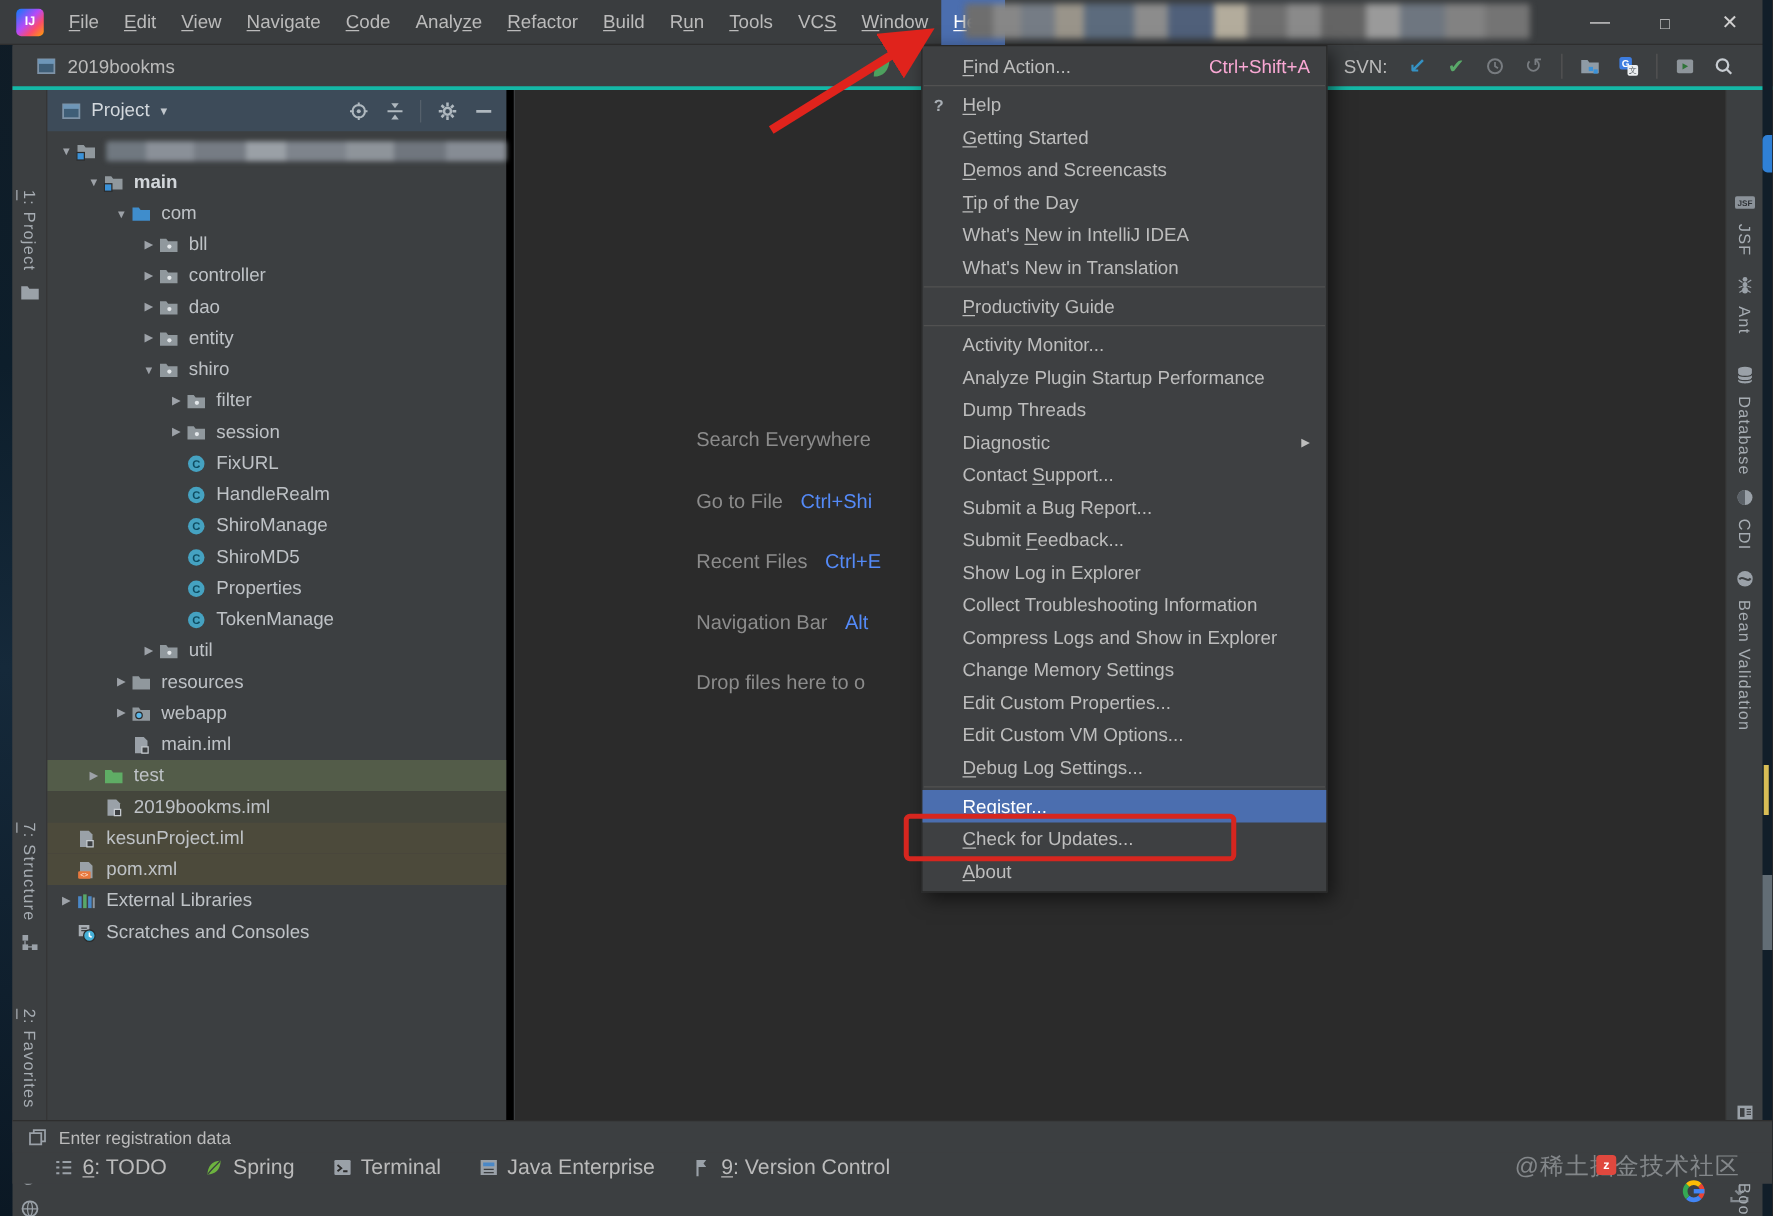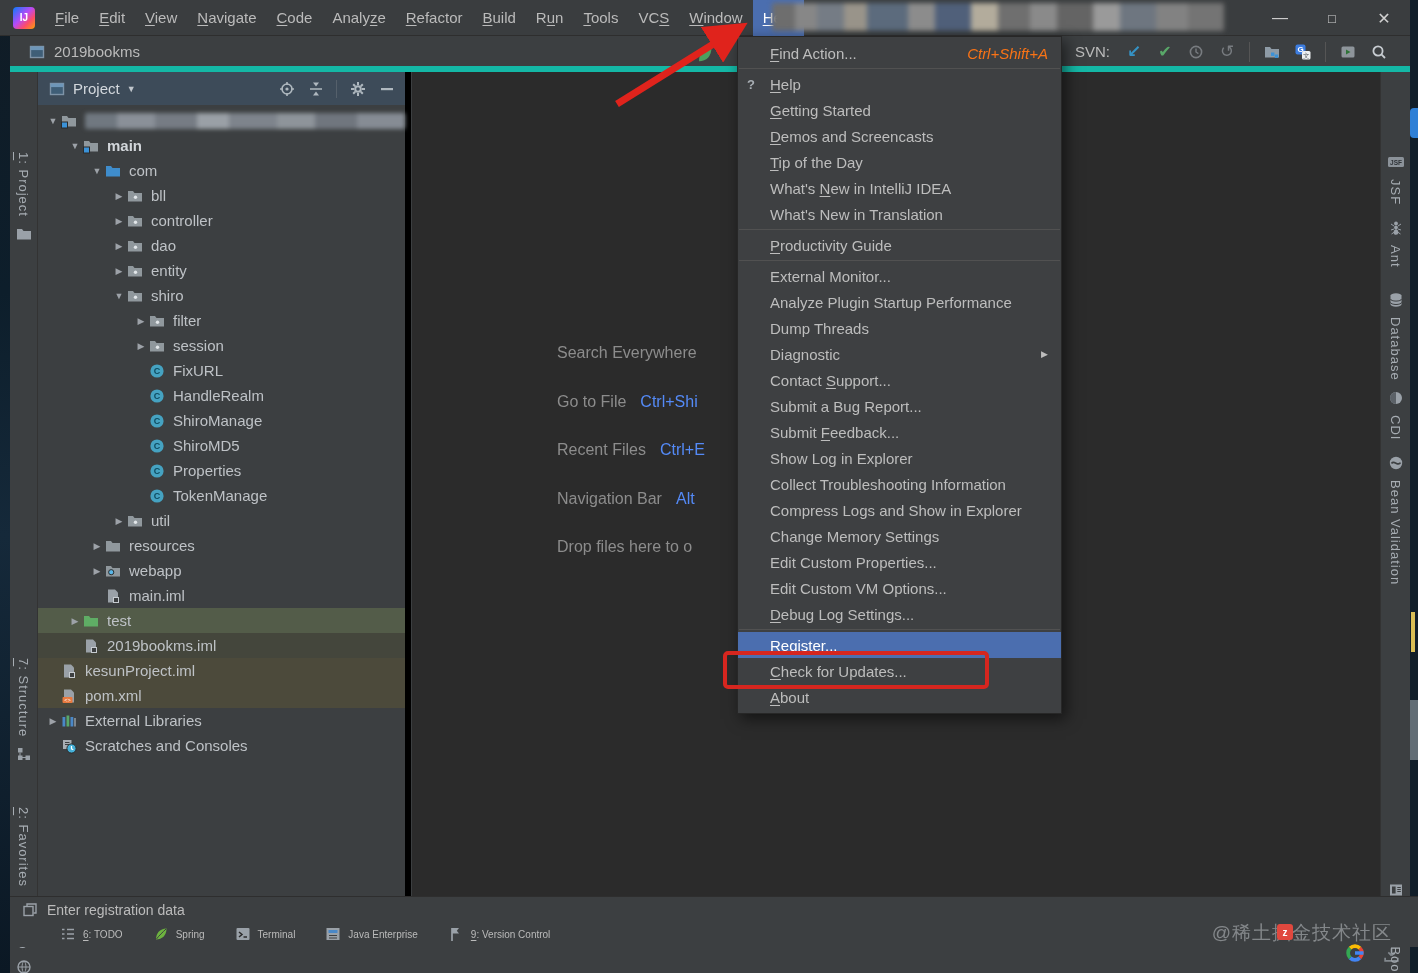--- a/index.html
+++ b/index.html
@@ -24,21 +24,21 @@
     color:#fff;font-size:10px;font-weight:bold;}
   .menu-item{padding:0 10px;height:36px;line-height:36px;font-size:15px;color:#BBBBBB;cursor:default;}
   .menu-item.active{background:#4B6EAF;color:#FFFFFF;}
   .title-censor{position:absolute;left:772px;top:3px;width:452px;height:28px;filter:blur(2.5px);border-radius:2px;
     background:linear-gradient(90deg,#6E6E6E 0 5%,#878787 5% 10%,#757C85 10% 16%,#99948A 16% 21%,#5C6B7D 21% 30%,#8C8C8C 30% 36%,#50607A 36% 44%,#B3AC9C 44% 50%,#6F6F6F 50% 57%,#8A8A8A 57% 63%,#646464 63% 71%,#9A9A9A 71% 77%,#6E7680 77% 85%,#828282 85% 92%,#747474 92% 100%);}
   .win-btns{position:absolute;right:8px;top:0;height:36px;display:flex;}
   .win-btn{width:52px;height:36px;display:flex;align-items:center;justify-content:center;color:#D0D0D0;font-size:16px;}
 
   
   .toolbar2{position:absolute;left:10px;top:37px;width:1408px;height:35px;background:#3C3F41;
-    display:flex;align-items:center;border-bottom:6px solid #14b8a6;}
+    display:flex;align-items:center;border-bottom:3px solid #14b8a6;}
   .breadcrumb{display:flex;align-items:center;margin-left:18px;font-size:15px;color:#BBBBBB;gap:8px;}
   .tb-right{margin-left:auto;display:flex;align-items:center;gap:13px;padding-right:30px;}
   .tb-sep{width:1px;height:20px;background:#555;}
   .tb-ic{width:18px;height:18px;display:inline-flex;align-items:center;justify-content:center;font-size:16px;}
   .svn-label{font-size:15px;color:#BBBBBB;margin-right:2px;}
   .green-sprout{position:absolute;left:694px;top:44px;width:20px;height:22px;}
 
   
   .stripe-l{position:absolute;left:10px;top:72px;width:28px;height:848px;background:#3C3F41;border-right:1px solid #333;}
   .stripe-r{position:absolute;left:1380px;top:72px;width:30px;height:848px;background:#3C3F41;border-left:1px solid #333;}
@@ -70,29 +70,29 @@
   .editor{position:absolute;left:412px;top:72px;width:968px;height:848px;background:#2B2B2B;}
   .hint{position:absolute;left:145px;font-size:16px;color:#8C8C8C;white-space:nowrap;}
   .hint .sc{color:#548AF7;margin-left:14px;}
 
   
   .helpmenu{position:absolute;left:737px;top:36px;width:325px;background:#3E4042;border:1px solid #272727;
     box-shadow:4px 5px 14px rgba(0,0,0,.55);padding:3px 0;z-index:20;}
   .mi{height:26px;display:flex;align-items:center;padding:0 13px 0 9px;font-size:15px;color:#BDBDBD;cursor:default;}
   .mi .ic{width:23px;flex:0 0 23px;font-size:13px;color:#A8AEB4;font-weight:bold;}
   .mi .lbl{flex:1;}
-  .mi .sc{color:#f97316;font-style:italic;}
+  .mi .sc{color:#f9a8d4;}
   .mi .sub{font-size:9px;color:#BDBDBD;}
   .mi.selected{background:#4B6EAF;color:#FFFFFF;}
   .msep{height:1px;background:#515151;margin:2px 1px;}
   u{text-underline-offset:2px;}
 
   
   .bottombar{position:absolute;left:10px;top:920px;width:1408px;height:27px;background:#3C3F41;border-top:1px solid #2e2e2e;
-    display:flex;align-items:center;gap:30px;padding-left:50px;font-size:10px;color:#BBBBBB;}
+    display:flex;align-items:center;gap:30px;padding-left:33px;font-size:17px;color:#BBBBBB;}
   .bb-item{display:flex;align-items:center;gap:7px;}
   .bb-ic{width:16px;height:16px;display:inline-flex;}
   .statusbar{position:absolute;left:10px;top:896px;width:1408px;height:26px;background:#3C3F41;border-top:1px solid #2e2e2e;
     display:flex;align-items:center;padding-left:12px;gap:9px;font-size:14px;color:#BBBBBB;}
 
   
   .anno-arrow{position:absolute;left:0;top:0;z-index:30;pointer-events:none;}
   .red-box{position:absolute;left:723px;top:651px;width:266px;height:38px;border:4px solid #D6261F;border-radius:5px;z-index:31;}
   .watermark{position:absolute;top:920px;right:26px;z-index:40;font-size:19px;color:rgba(198,201,206,.52);letter-spacing:1px;}
   .wm-badge{position:absolute;left:1277px;top:924px;width:16px;height:16px;background:#E0483E;border-radius:3px;z-index:41;
@@ -652,21 +652,21 @@
         <span class="lbl">What's New in Translation</span>
       </div>
       <div class="msep"></div>
       <div class="mi">
         <span class="ic"></span>
         <span class="lbl"><u>P</u>roductivity Guide</span>
       </div>
       <div class="msep"></div>
       <div class="mi">
         <span class="ic"></span>
-        <span class="lbl">External Monitor...</span>
+        <span class="lbl">Activity Monitor...</span>
       </div>
       <div class="mi">
         <span class="ic"></span>
         <span class="lbl">Analyze Plugin Startup Performance</span>
       </div>
       <div class="mi">
         <span class="ic"></span>
         <span class="lbl">Dump Threads</span>
       </div>
       <div class="mi">

